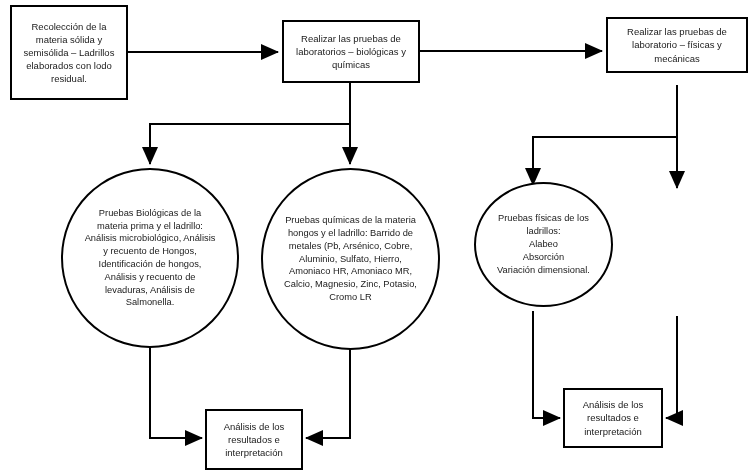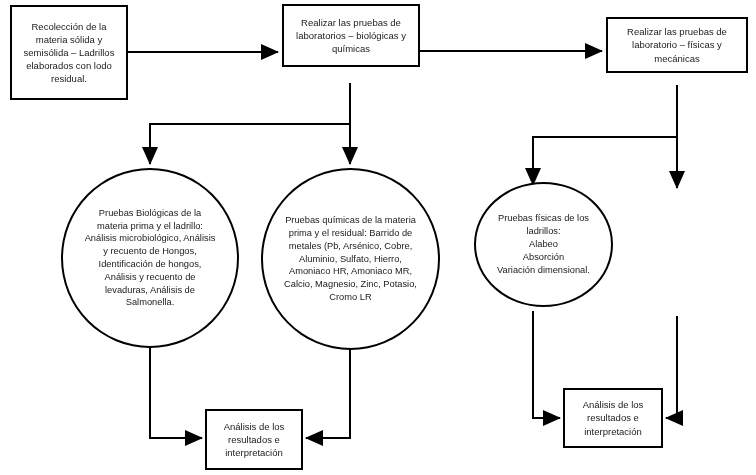--- a/index.html
+++ b/index.html
@@ -30,21 +30,21 @@
   .ellipse { border-radius: 50%; }
   .label {
     white-space: pre-line;
     line-height: 1.38;
     font-size: 9.5px;
   }
   .circle-label { font-size: 9.3px; }
 
   
   #n-collect      { left: 10px;  top: 5px;   width: 118px; height: 95px; }
-  #n-labbio       { left: 282px; top: 4px;  width: 138px; height: 63px; }
+  #n-labbio       { left: 282px; top: 20px;  width: 138px; height: 63px; }
   #n-labfis       { left: 606px; top: 17px;  width: 142px; height: 56px; }
   #n-bio          { left: 61px;  top: 168px; width: 178px; height: 180px; }
   #n-quim         { left: 261px; top: 168px; width: 179px; height: 182px; }
   #n-fis          { left: 474px; top: 182px; width: 139px; height: 125px; }
   #n-mec          { left: 611px; top: 191px; width: 144px; height: 127px; }
   #n-result-left  { left: 205px; top: 409px; width: 98px;  height: 61px; }
   #n-result-right { left: 563px; top: 388px; width: 100px; height: 60px; }
 
   #n-collect .label      { max-width: 106px; }
   #n-labbio .label       { max-width: 124px; }
@@ -91,21 +91,21 @@
 
   <div class="node" id="n-labfis">
     <span class="label">Realizar las pruebas de laboratorio – físicas y mecánicas</span>
   </div>
 
   <div class="node ellipse" id="n-bio">
     <span class="label circle-label">Pruebas Biológicas de la materia prima y el ladrillo:  Análisis microbiológico, Análisis y recuento de Hongos, Identificación de hongos, Análisis y recuento de levaduras, Análisis de Salmonella.</span>
   </div>
 
   <div class="node ellipse" id="n-quim">
-    <span class="label circle-label">Pruebas químicas de la materia prima y el residual:  Barrido de metales (Pb, Arsénico, Cobre, Aluminio, Sulfato, Hierro, Amoniaco HR, Amoniaco MR, Calcio, Magnesio, Zinc, Potasio, Cromo LR</span>
+    <span class="label circle-label">Pruebas químicas de la materia hongos y el ladrillo:  Barrido de metales (Pb, Arsénico, Cobre, Aluminio, Sulfato, Hierro, Amoniaco HR, Amoniaco MR, Calcio, Magnesio, Zinc, Potasio, Cromo LR</span>
   </div>
 
   <div class="node ellipse" id="n-fis">
     <span class="label circle-label">Pruebas físicas de los ladrillos:
 Alabeo
 Absorción
 Variación dimensional.</span>
   </div>
 
 

